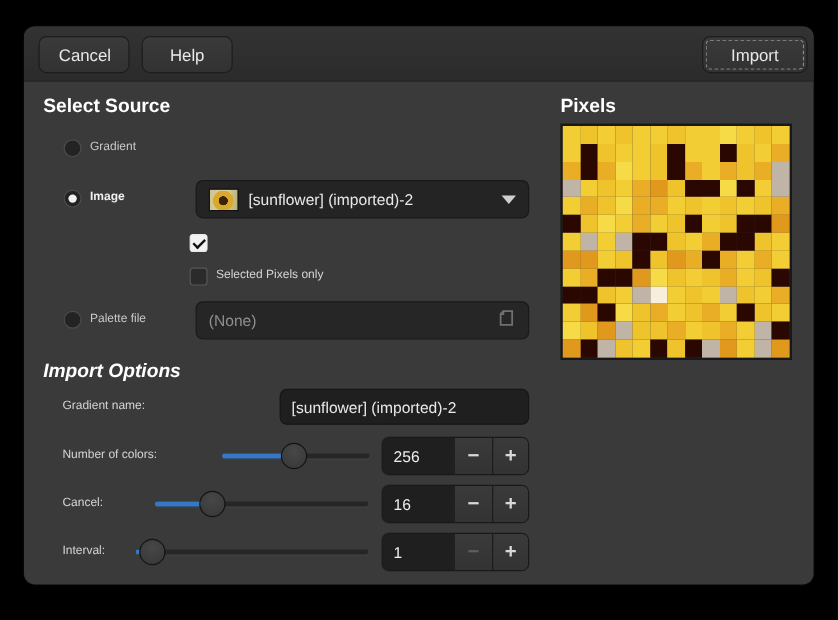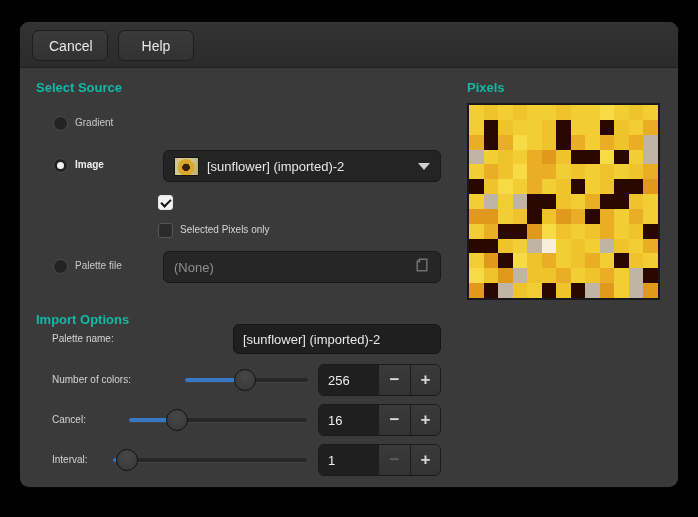--- a/index.html
+++ b/index.html
@@ -14,21 +14,21 @@
   .hbtn { position:absolute; top:8px; height:31px; background:linear-gradient(#3a3a3a,#323232);
           border:1px solid #1d1d1d; border-radius:7px; color:#e8e8e8; font-size:14px;
           font-family:"Liberation Sans", sans-serif; padding:0 16px; }
   .hbtn-cancel { left:12px; width:76px; }
   .hbtn-help   { left:98px; width:76px; }
   .hbtn-import { right:5px; width:88px; outline:1px dashed #909090; outline-offset:-4px; }
   .titlebar-title { position:absolute; left:0; right:0; top:14px; text-align:center;
                     font-size:14px; font-weight:bold; color:#eeeeee; }
 
   
-  .heading { position:absolute; font-size:13px; font-weight:bold; color:#14b8a6; }
+  .heading { position:absolute; font-size:16px; font-weight:bold; color:#ffffff; }
   .lbl { position:absolute; font-size:10px; color:#c9c9c9; line-height:16px; }
   .lbl-bold { color:#f0f0f0; font-weight:bold; }
 
   .radio { position:absolute; width:15px; height:15px; border-radius:50%;
            background:#232323; border:1px solid #4c4c4c; }
   .radio[data-state="true"]::after { content:""; display:block; width:7px; height:7px;
            margin:3px; border-radius:50%; background:#f2f2f2; }
 
   .checkbox { position:absolute; width:15px; height:15px; border-radius:3px;
               background:#2b2b2b; border:1px solid #565656; }
@@ -90,20 +90,21 @@
            grid-template-columns:repeat(13,1fr); grid-template-rows:repeat(13,1fr); }
 </style>
 </head>
 <body>
 
 <div class="dialog">
 
   <div class="headerbar">
     <button class="hbtn hbtn-help">Help</button>
     <button class="hbtn hbtn-cancel">Cancel</button>
+    <button class="hbtn hbtn-import">Import</button>
   </div>
 
   <div class="heading" style="left:16px; top:58px;">Select Source</div>
 
   <span class="radio" style="left:33px; top:94px;" data-state="false"></span>
   <div class="lbl" style="left:55px; top:93px;">Gradient</div>
 
   <span class="radio" style="left:33px; top:136px;" data-state="true"></span>
   <div class="lbl lbl-bold" style="left:55px; top:135px;">Image</div>
   <div class="combo" style="top:128px;">
@@ -122,23 +123,23 @@
   <div class="filebtn" style="top:229px;">
     <span class="combo-text">(None)</span>
     <span class="file-icon">
       <svg width="16" height="16" viewBox="0 0 16 16">
         <path d="M3.2 13.8 V4.6 l2.2-2.4 h7.4 v11.6 z" fill="none" stroke="#7d7d7d" stroke-width="1.5"></path>
         <path d="M5.6 2.2 v2.6 h-2.4" fill="none" stroke="#7d7d7d" stroke-width="1.2"></path>
       </svg>
     </span>
   </div>
 
-  <div class="heading" style="left:16px; top:290px;">Import Options</div>
-
-  <div class="lbl" style="left:32px; top:309px; color:#d4d4d4;">Palette name:</div>
+  <div class="heading" style="left:16px; top:279px;font-style:italic;">Import Options</div>
+
+  <div class="lbl" style="left:32px; top:309px; color:#d4d4d4;">Gradient name:</div>
   <input class="entry" style="top: 302px;" value="[sunflower] (imported)-2">
 
   <div class="lbl" style="left:32px; top:350px; color:#d4d4d4;">Number of colors:</div>
   <div class="slider" style="left: 165px; top: 347px; width: 123px; --fill: 0.49;">
     <span class="track"></span>
     <span class="fill"></span>
     <span class="handle"></span>
   </div>
   <div class="spinner" style="top:342px;">
     <div class="spin-value">256</div>

